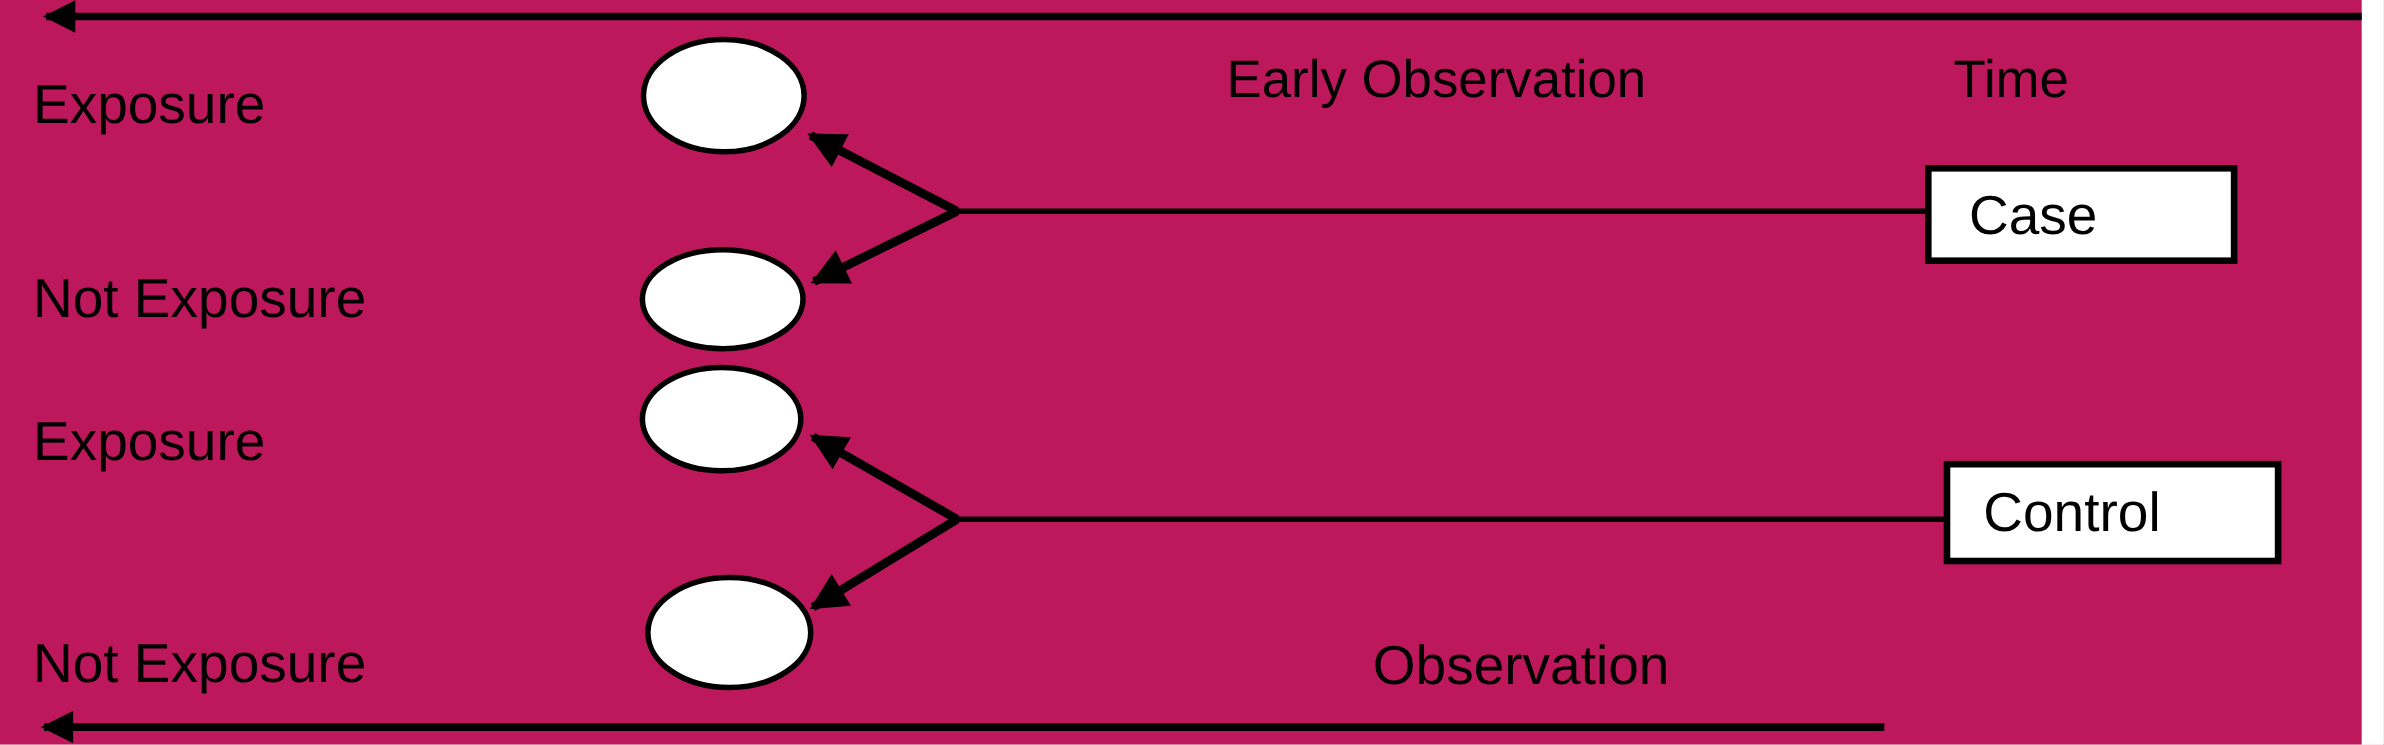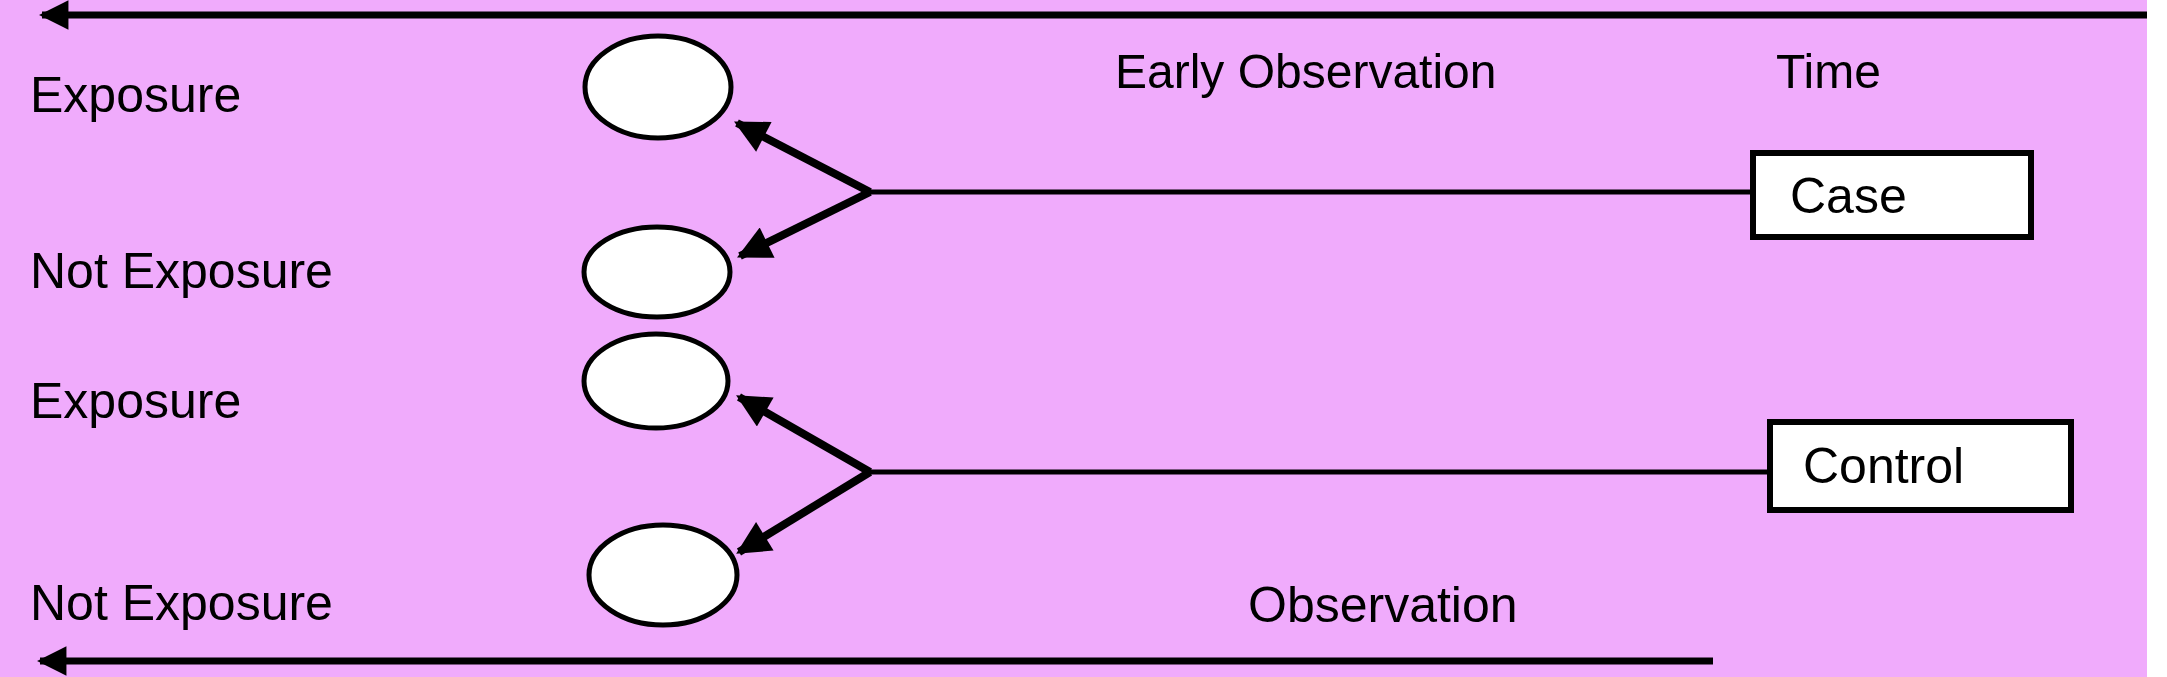--- a/index.html
+++ b/index.html
@@ -4,21 +4,21 @@
 <style>
   html, body {
     margin: 0;
     padding: 0;
     background: #ffffff;
   }
   .canvas {
     position: relative;
     width: 2147px;
     height: 677px;
-    background: #f0abfc;
+    background: #be185d;
     overflow: hidden;
     font-family: "Liberation Sans", sans-serif;
   }
   svg { display: block; }
   text {
     font-family: "Liberation Sans", sans-serif;
     fill: #000000;
   }
   .row-label, .box-label, .annotation { font-size: 50px; }
   .annotation-small { font-size: 48px; }

